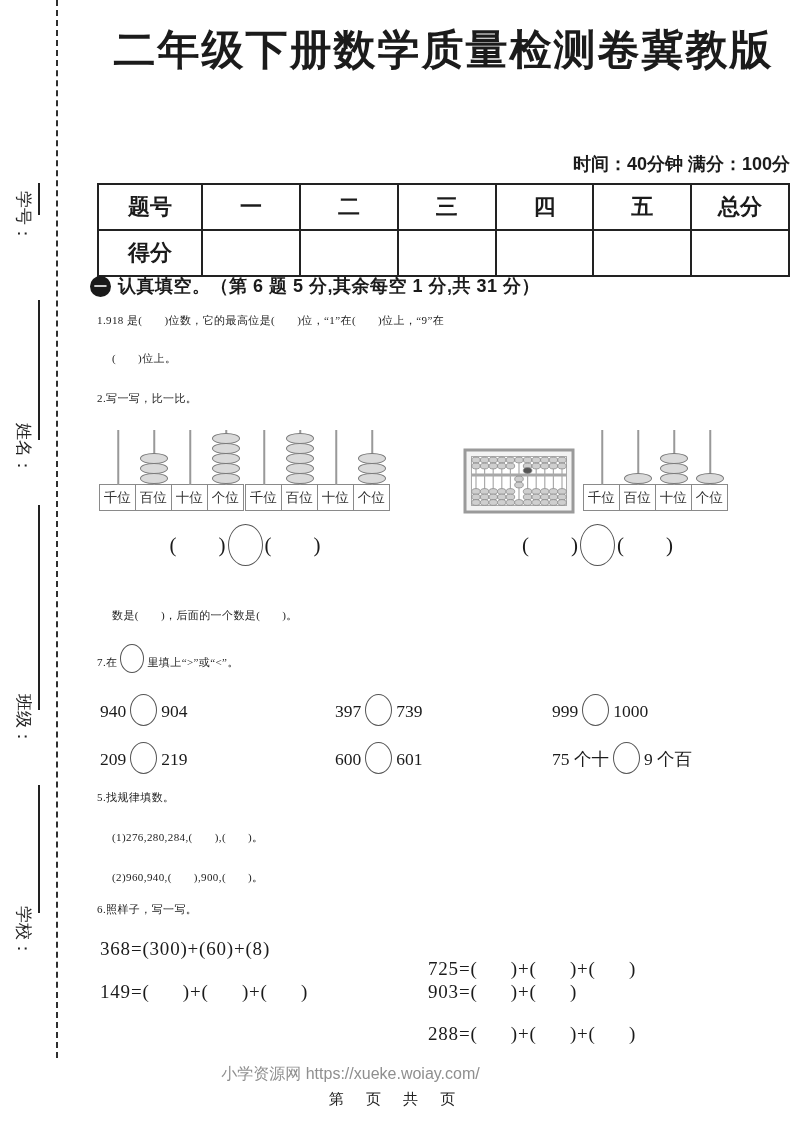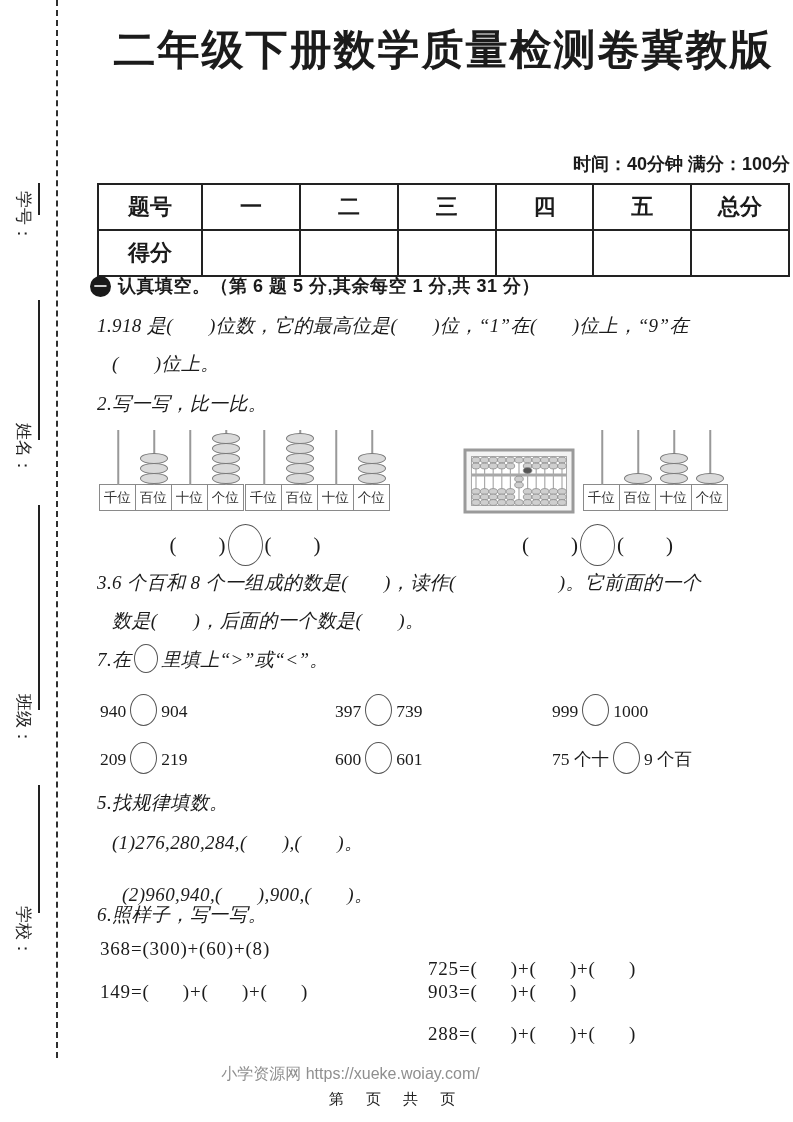--- a/index.html
+++ b/index.html
@@ -1,20 +1,20 @@
 <!DOCTYPE html>
 <html><head>
 <meta charset="utf-8">
 <style>
   html,body{margin:0;padding:0;background:#fff;}
   .page{position:relative;width:793px;height:1122px;background:#ffffff;overflow:hidden;
         font-family:"Liberation Serif","DejaVu Serif",serif;color:#1b1b1b;}
   .sans{font-family:"Liberation Sans","DejaVu Sans",sans-serif;}
   .abs{position:absolute;}
-  .line{white-space:pre;font-size:19px;letter-spacing:0.4px;font-style:italic;}
+  .line{white-space:pre;font-size:11px;letter-spacing:0.4px;}
 
   
   .seal-dash{position:absolute;left:56px;top:0;height:1058px;border-left:2px dashed #2e2e2e;}
   .seal-seg{position:absolute;left:38px;border-left:2px solid #222;width:0;}
   .seal-label{position:absolute;left:-13px;width:72px;text-align:center;
               transform:rotate(90deg);font-size:17px;color:#222;
               font-family:"Liberation Sans","DejaVu Sans",sans-serif;}
 
   .page-title{left:97px;top:22px;width:693px;text-align:center;font-size:42px;font-weight:bold;letter-spacing:2px;}
   .page-subtitle{left:97px;top:86px;width:693px;text-align:center;font-size:31px;font-weight:bold;letter-spacing:2px;}
@@ -299,35 +299,34 @@
             <div class="pv-bead"></div>
           </div>
         </div>
         <div class="pv-box">个位</div>
       </div>
     </div>
   <div class="abs cmp-line" style="left:455px;top:524px;width:285px;">
     <span>(        )</span><span class="cmp-big-circle"></span><span>(        )</span>
   </div>
 
-  <div class="abs line" style="left:97px;top:570px;">3.6 个百和 8 个一组成的数是(       )，读作(                    )。它前面的一个</div>
   <div class="abs line" style="left:112px;top:608px;">数是(       )，后面的一个数是(       )。</div>
 
   <div class="abs line" style="left:97px;top:644px;"><span>7.在</span><span class="q4-circle"></span><span>里填上“&gt;”或“&lt;”。</span></div>
 
   <div class="cmp-item" style="left:100px;top:694px;"><span>940</span><span class="cmp-circle"></span><span>904</span></div>
   <div class="cmp-item" style="left:335px;top:694px;"><span>397</span><span class="cmp-circle"></span><span>739</span></div>
   <div class="cmp-item" style="left:552px;top:694px;"><span>999</span><span class="cmp-circle"></span><span>1000</span></div>
   <div class="cmp-item" style="left:100px;top:742px;"><span>209</span><span class="cmp-circle"></span><span>219</span></div>
   <div class="cmp-item" style="left:335px;top:742px;"><span>600</span><span class="cmp-circle"></span><span>601</span></div>
   <div class="cmp-item" style="left:552px;top:742px;"><span>75 个十</span><span class="cmp-circle"></span><span>9 个百</span></div>
 
   <div class="abs line" style="left:97px;top:790px;">5.找规律填数。</div>
   <div class="abs line" style="left:112px;top:830px;">(1)276,280,284,(       ),(       )。</div>
-  <div class="abs line" style="left:122px;top:870px;margin-top:12px;">(2)960,940,(       ),900,(       )。</div>
+  <div class="abs line" style="left:112px;top:870px;">(2)960,940,(       ),900,(       )。</div>
 
   <div class="abs line" style="left:97px;top:902px;">6.照样子，写一写。</div>
   <div class="eq" style="left:100px;top:938px;">368=(300)+(60)+(8)</div>
   <div class="eq" style="left:428px;top:938px;margin-top:20px;">725=(      )+(      )+(      )</div>
   <div class="eq" style="left:100px;top:981px;">149=(      )+(      )+(      )</div>
   <div class="eq" style="left:428px;top:981px;">903=(      )+(      )</div>
   <div class="eq" style="left:428px;top:1023px;">288=(      )+(      )+(      )</div>
 
   <div class="abs footer-site">小学资源网 https://xueke.woiay.com/</div>
   <div class="abs footer-page">第 页 共 页</div>

